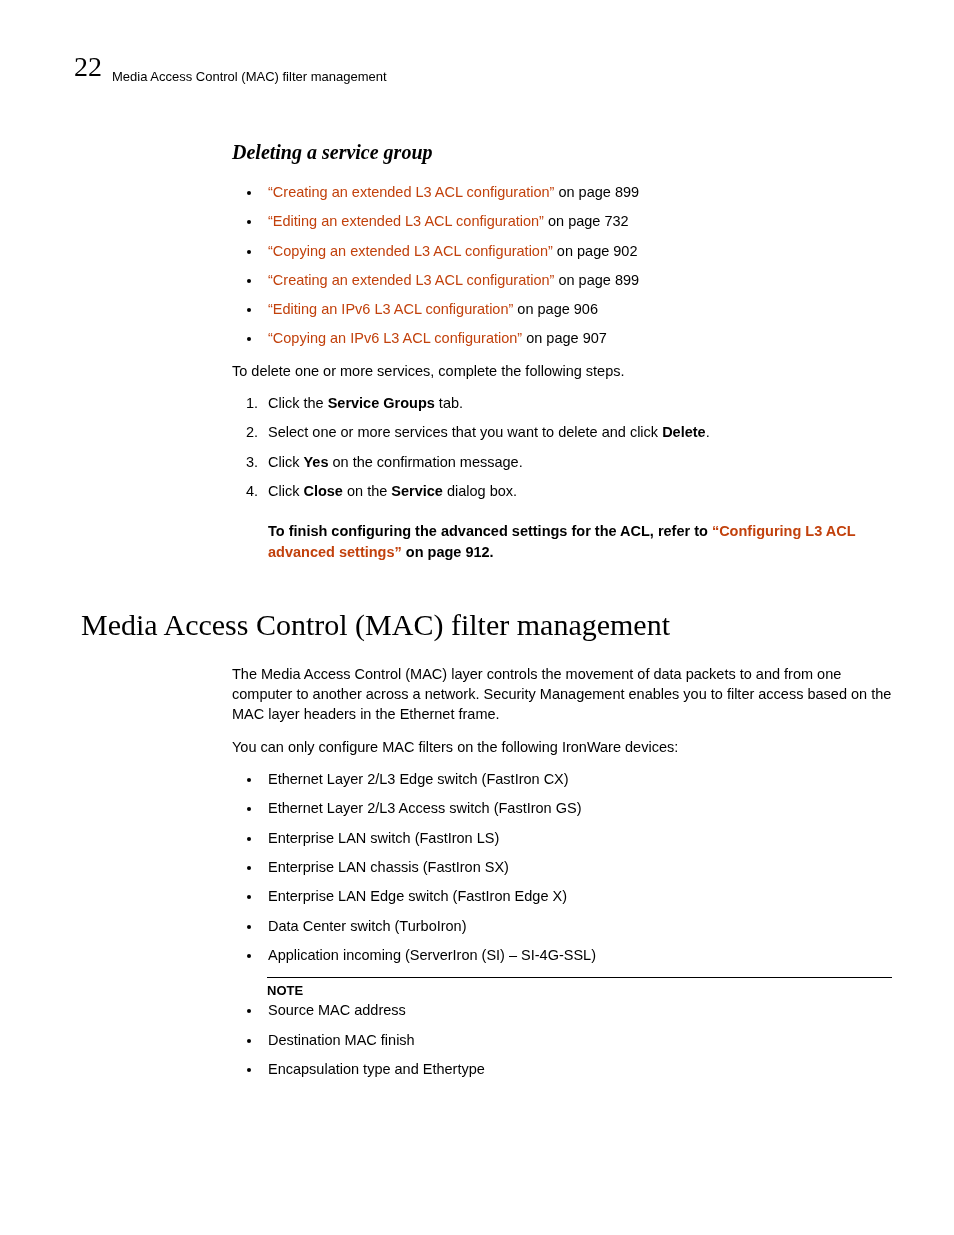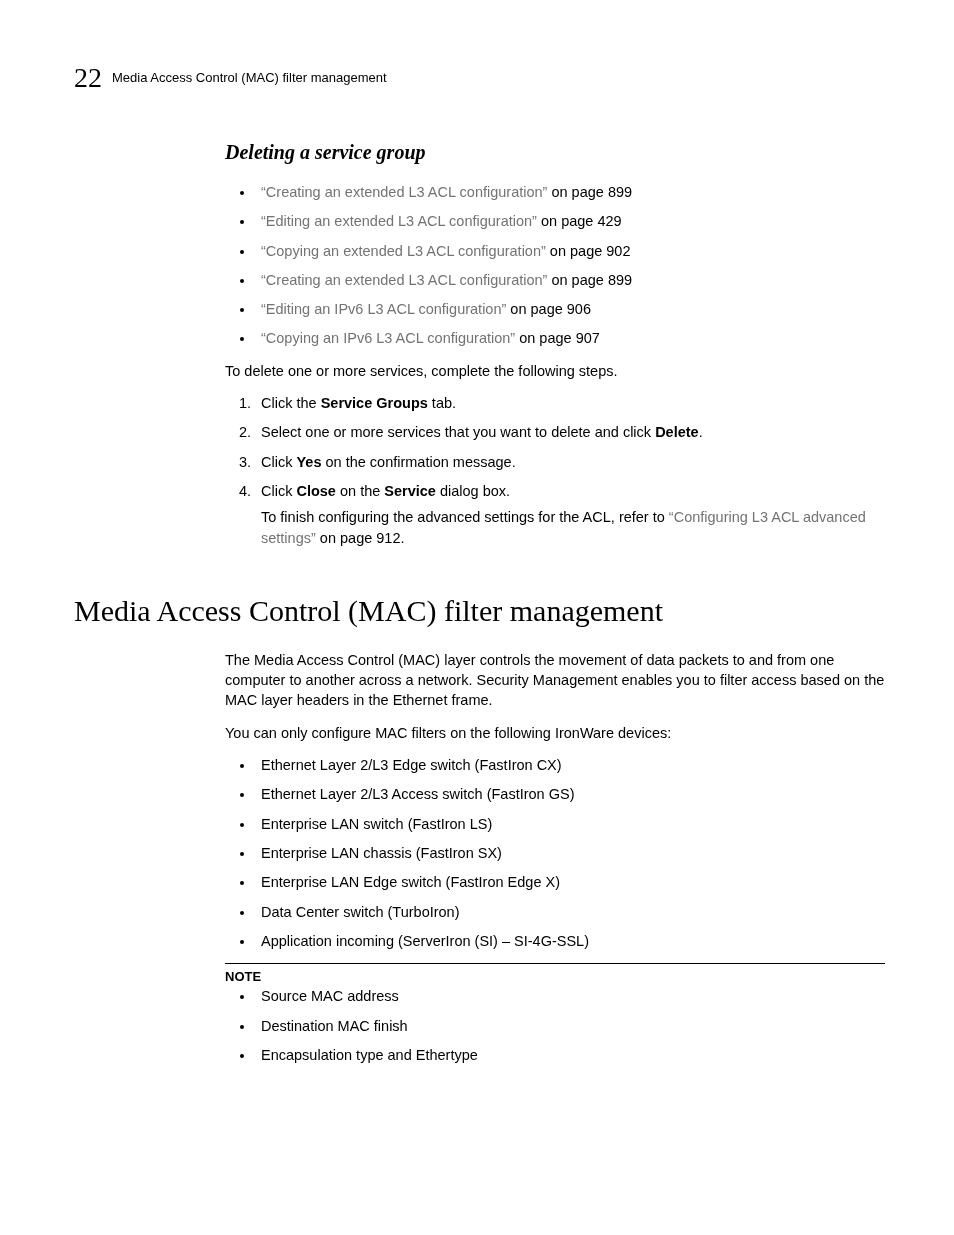--- a/index.html
+++ b/index.html
@@ -8,39 +8,39 @@
     font-family: Arial, Helvetica, sans-serif;
     color: #000;
     width: 954px;
     min-height: 1235px;
     position: relative;
     font-size: 14.5px;
     line-height: 1.4;
   }
   .header {
     position: absolute;
-    top: 58px;
+    top: 47px;
     left: 74px;
     right: 74px;
     display: flex;
-    align-items: center;
+    align-items: flex-end;
     gap: 10px;
   }
   .chapnum {
     font-family: Georgia, 'Times New Roman', serif;
     font-size: 28px;
     font-weight: 400;
   }
   .header-title {
     font-size: 13px;
   }
   .content {
     position: absolute;
     top: 138px;
-    left: 225px;
+    left: 232px;
     width: 660px;
   }
   .section-sub {
     font-family: Georgia, 'Times New Roman', serif;
     font-style: italic;
     font-weight: 700;
     font-size: 20px;
     margin-bottom: 16px;
   }
   .h1 {
@@ -57,57 +57,59 @@
   ul.bullets, ol.steps {
     margin-left: 30px;
     margin-bottom: 12px;
   }
   ul.bullets li, ol.steps li {
     padding-left: 6px;
     margin-bottom: 9px;
   }
   ul.bullets { list-style: disc; }
   ol.steps { list-style: decimal; }
-  .link { color: #737373; }
+  .link { color: #c2410c; }
   .bold { font-weight: 700; }
   .note-rule {
     border-top: 1.5px solid #000;
     margin-top: 6px;
+    margin-left: 35px;
   }
   .note-label {
     font-weight: 700;
     font-size: 13px;
     padding-top: 4px;
   }
   .note-body {
     padding-bottom: 6px;
     border-bottom: 1.5px solid #000;
     margin-bottom: 14px;
   }
   .sub-para {
     margin-left: 30px;
-    margin-top: 6px;
+    margin-top: 20px;
+    font-weight: bold;
   }
 </style>
 </head>
 <body>
 
 <div class="header">
   <span class="chapnum">22</span>
   <span class="header-title">Media Access Control (MAC) filter management</span>
 </div>
 
 <div class="content">
 
   <div class="section-sub">Deleting a service group</div>
 
 
   <ul class="bullets">
     <li><span class="link">“Creating an extended L3 ACL configuration”</span><span> on page 899</span></li>
-    <li><span class="link">“Editing an extended L3 ACL configuration”</span><span> on page 429</span></li>
+    <li><span class="link">“Editing an extended L3 ACL configuration”</span><span> on page 732</span></li>
     <li><span class="link">“Copying an extended L3 ACL configuration”</span><span> on page 902</span></li>
     <li><span class="link">“Creating an extended L3 ACL configuration”</span><span> on page 899</span></li>
     <li><span class="link">“Editing an IPv6 L3 ACL configuration”</span><span> on page 906</span></li>
     <li><span class="link">“Copying an IPv6 L3 ACL configuration”</span><span> on page 907</span></li>
   </ul>
 
   <p>To delete one or more services, complete the following steps.</p>
 
   <ol class="steps">
     <li>

